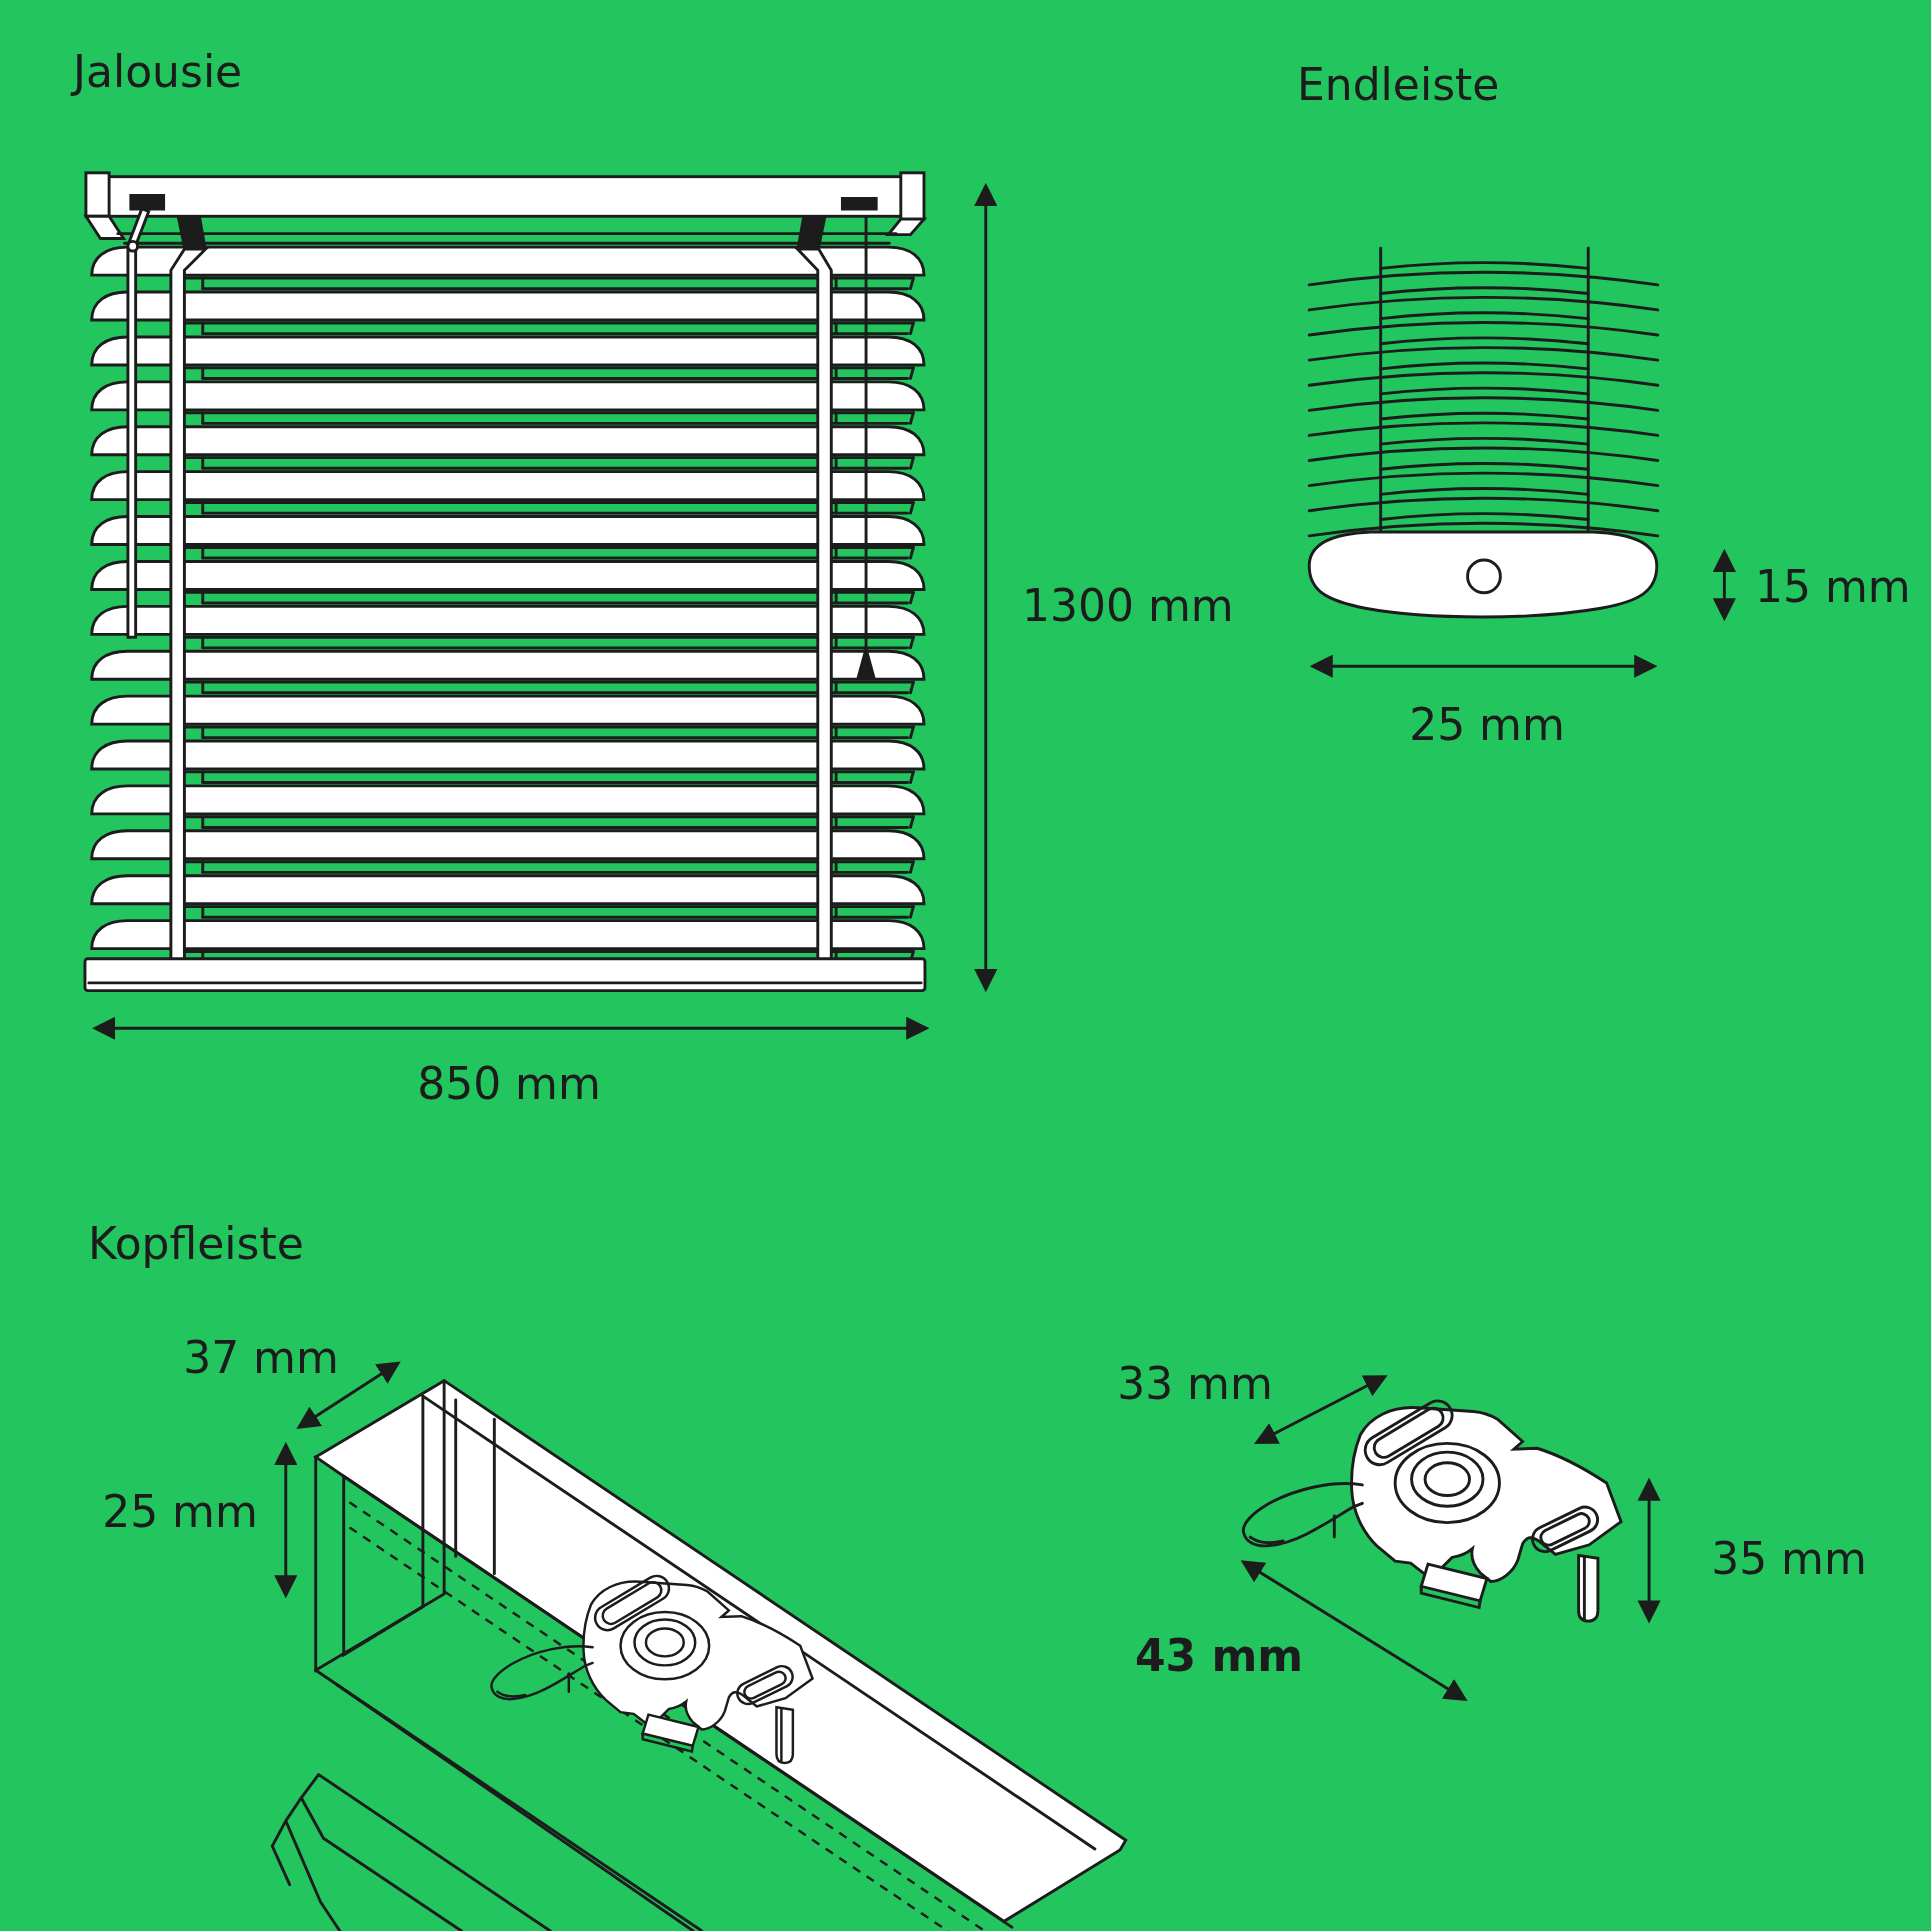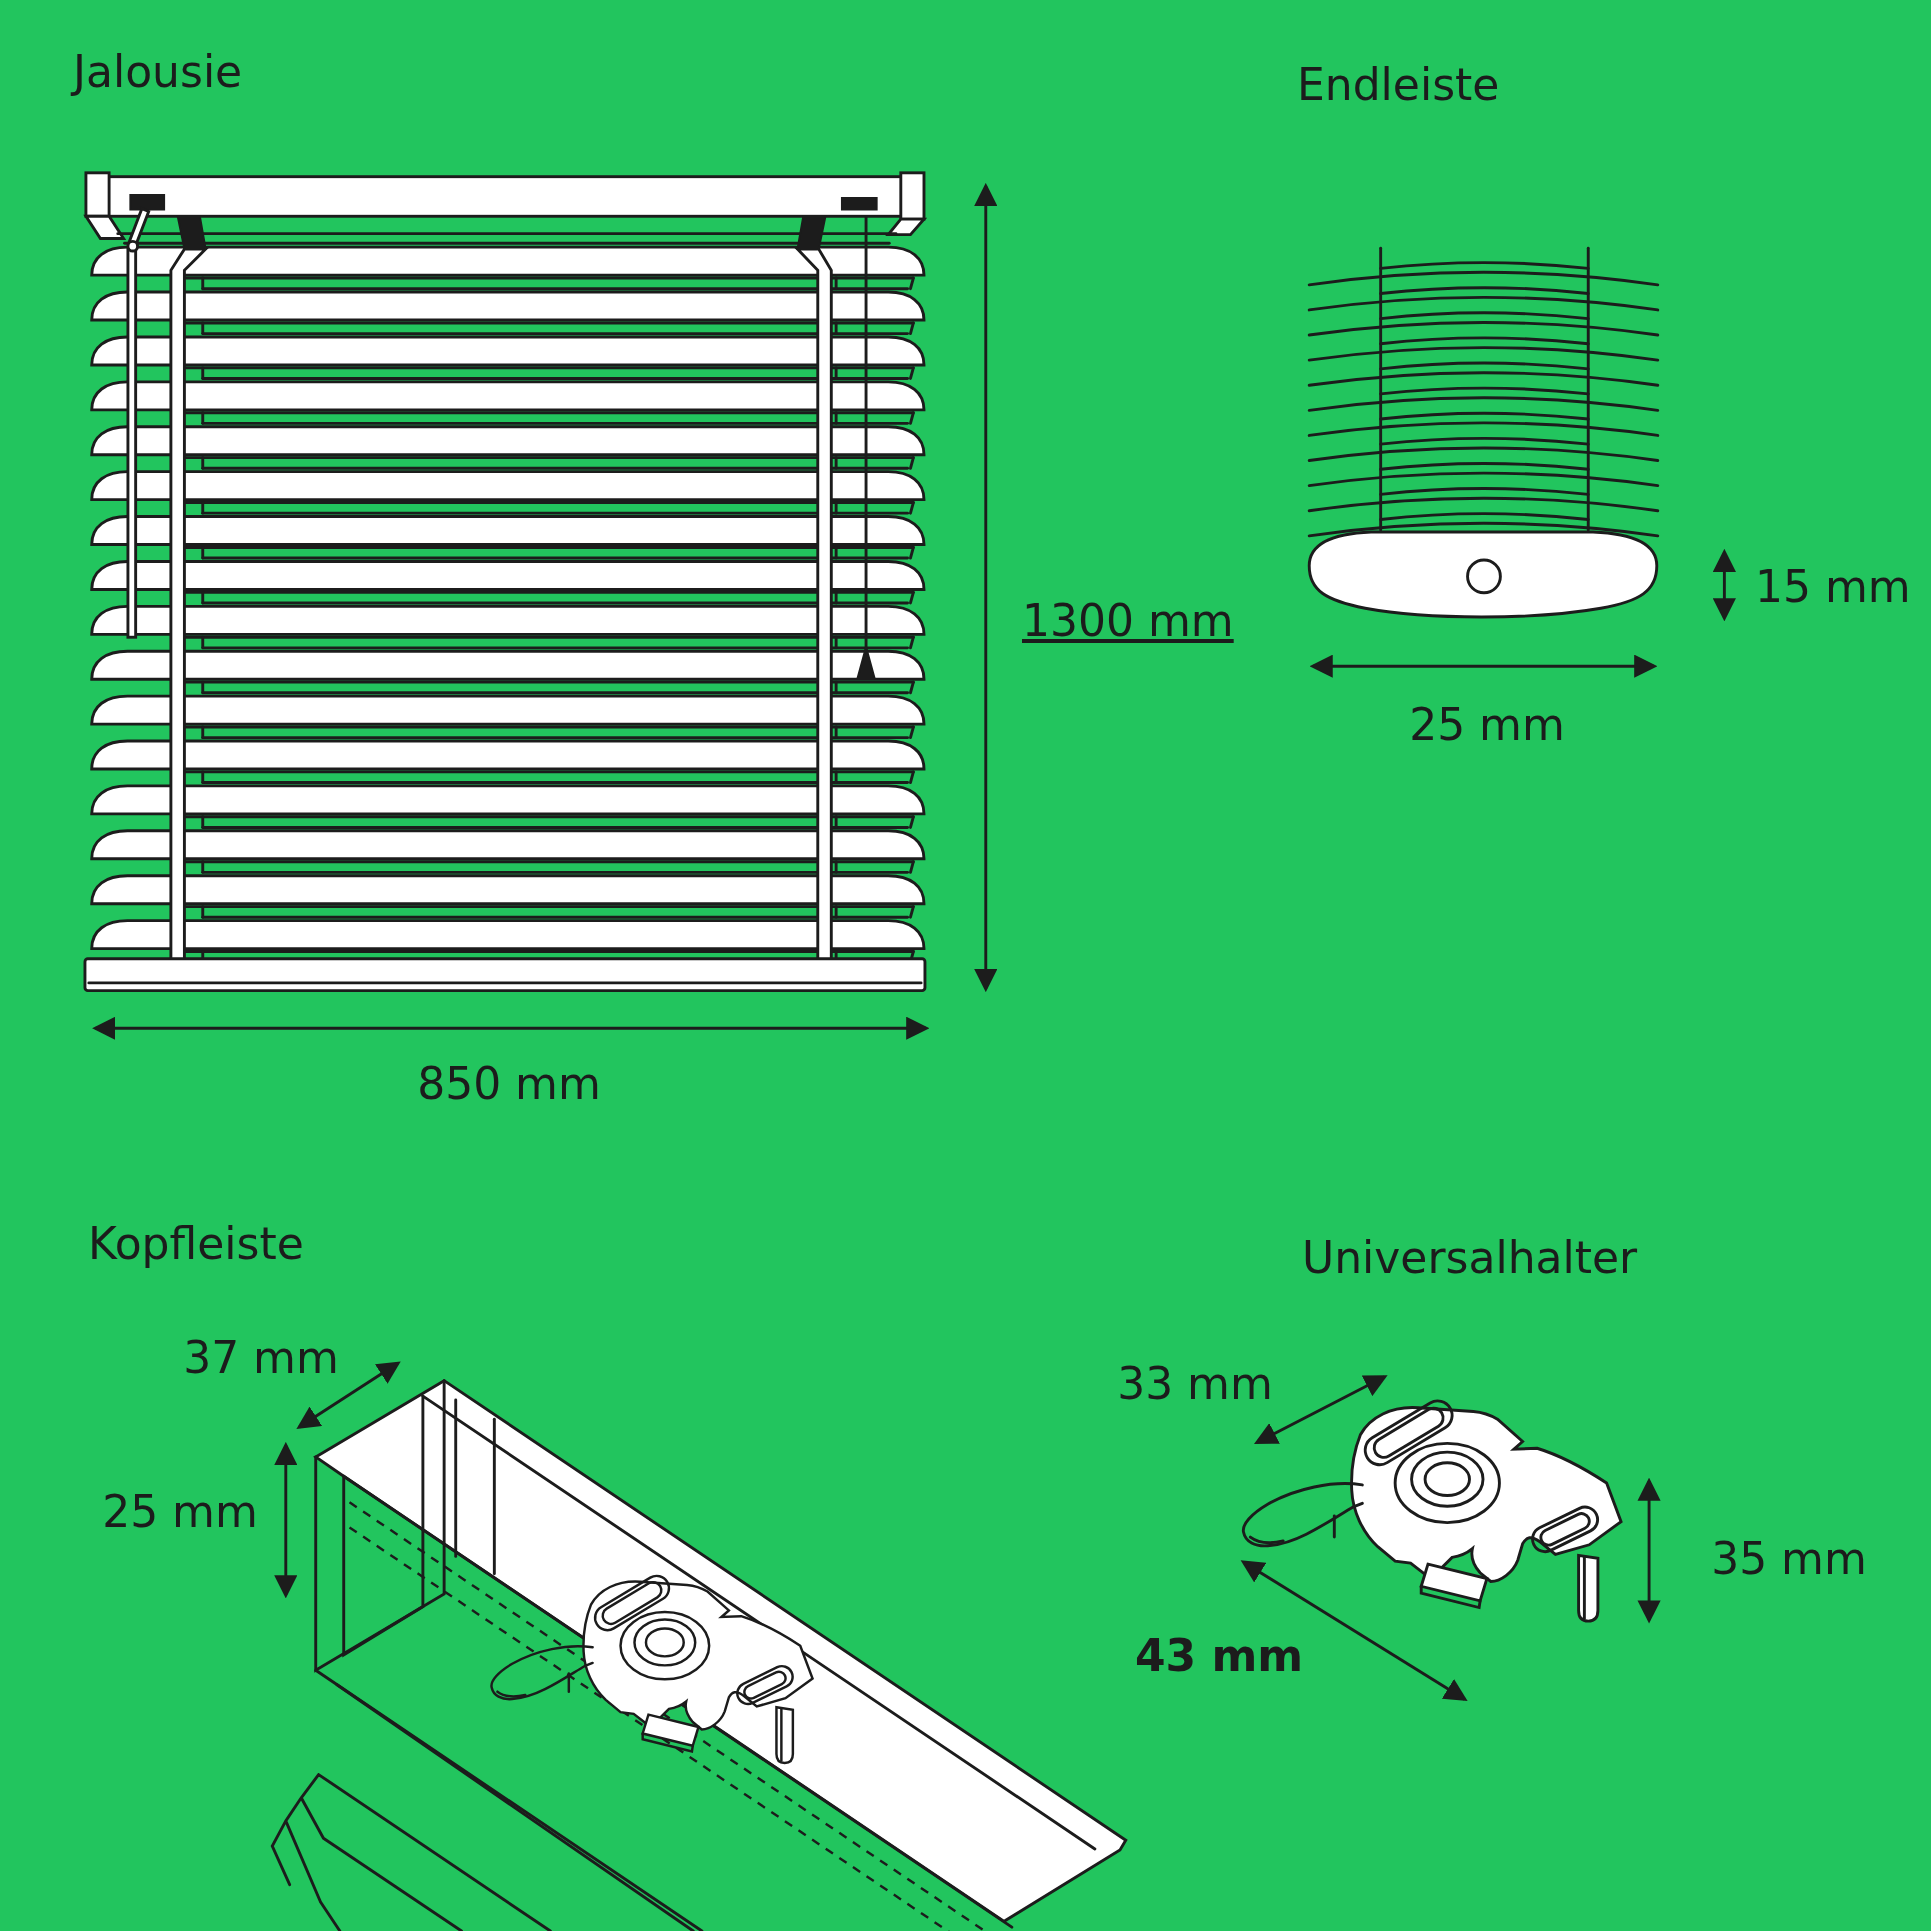--- a/index.html
+++ b/index.html
@@ -181,23 +181,22 @@
         </g>
     <line class="dim" x1="1302" y1="1494" x2="1434" y2="1426" marker-start="url(#ah)" marker-end="url(#ah)"></line>
     <line class="dim" x1="1708" y1="1534" x2="1708" y2="1678" marker-start="url(#ah)" marker-end="url(#ah)"></line>
     <line class="dim" x1="1288" y1="1618" x2="1517" y2="1760" marker-start="url(#ah)" marker-end="url(#ah)"></line>
   </g>
 </svg>
 
   <div class="label" style="left:73px;top:48px;">Jalousie</div>
   <div class="label" style="left:1297px;top:61px;">Endleiste</div>
   <div class="label" style="left:88px;top:1220px;">Kopfleiste</div>
-  <div class="label" style="left:1302px;top:1234px;">Universalhalter</div>
-
-  <div class="label" style="left:1022px;top:597px;text-decoration:underline;">1300 mm</div>
+
+  <div class="label" style="left:1022px;top:582px;">1300 mm</div>
   <div class="label ctr" style="left:509px;top:1060px;">850 mm</div>
 
   <div class="label" style="left:1755px;top:563px;text-align:center;">15 mm</div>
   <div class="label ctr" style="left:1487px;top:701px;">25 mm</div>
 
   <div class="label ctr" style="left:261px;top:1334px;">37 mm</div>
   <div class="label ctr" style="left:180px;top:1488px;">25 mm</div>
 
   <div class="label ctr" style="left:1195px;top:1360px;">33 mm</div>
   <div class="label ctr" style="left:1789px;top:1535px;">35 mm</div>

